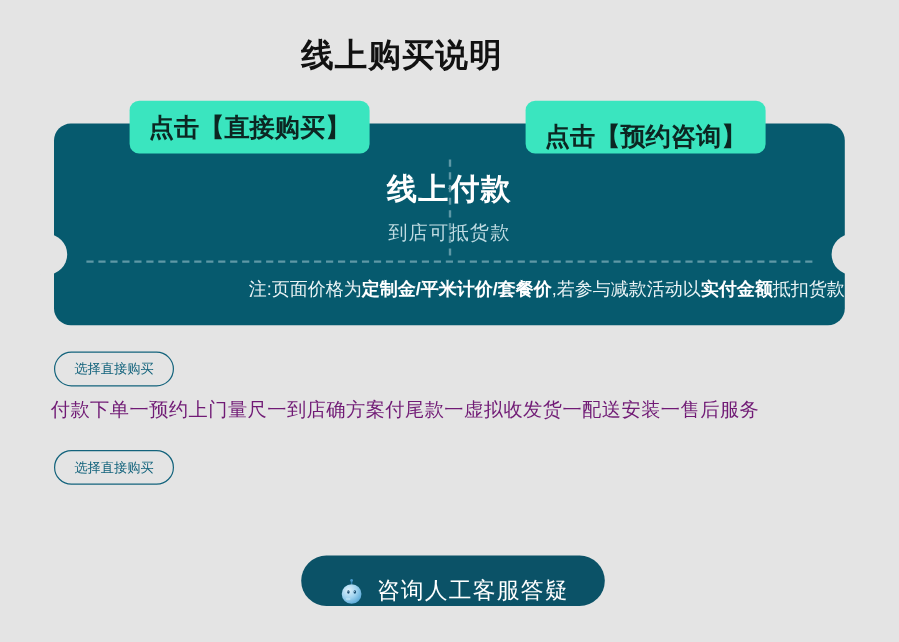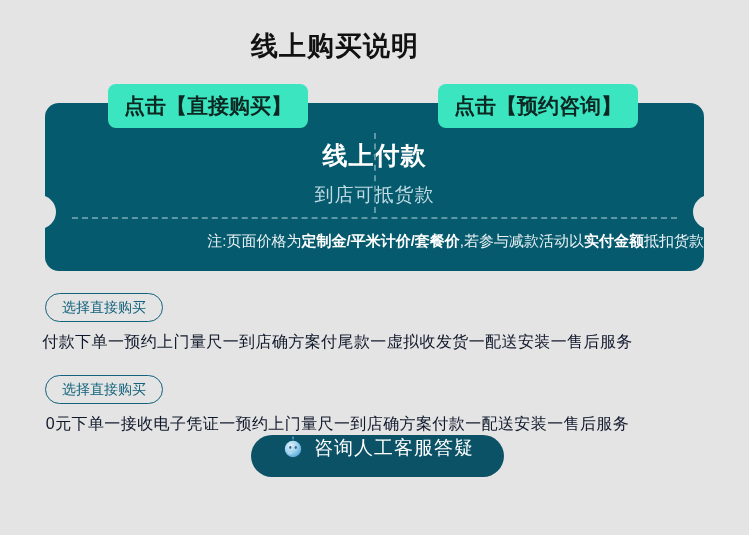--- a/index.html
+++ b/index.html
@@ -38,34 +38,34 @@
   .badge {
     position:absolute; top:84px;
     height:44px; padding:0 16px;
     background:#3ae5bf;
     border-radius:8px;
     display:flex; align-items:center; justify-content:center;
     font-size:21px; font-weight:bold; color:#0c2622;
     white-space:nowrap;
   }
   .badge-buy     { left:108px; }
-  .badge-consult { left:438px; }
+  .badge-consult { left:438px;align-items:flex-end; }
 
   
   .cols {
     position:absolute; left:45px; top:128px;
     width:659px; height:90px;
     display:flex;
   }
   .col { flex:1; display:flex; flex-direction:column; align-items:center; justify-content:center; }
   .col-head {
     font-size:25px; font-weight:bold; color:#ffffff;
     letter-spacing:1px; margin-bottom:10px;
   }
-  .col-sub { font-size:19px; color:#bfdbe2; letter-spacing:1px; }
+  .col-sub { font-size:16px; color:#bfdbe2; letter-spacing:1px; }
 
   .v-divider {
     position:absolute; left:374px; top:133px;
     width:0; height:80px;
     border-left:2px dashed #5e98a6;
   }
   .h-divider {
     position:absolute; left:72px; top:217px;
     width:605px; height:0;
     border-top:2px dashed #5e98a6;
@@ -78,42 +78,42 @@
     font-size:15px; color:#eaf3f5;
     white-space:nowrap;
   }
   .note b { font-weight:bold; color:#ffffff; }
 
   
   .pill {
     position:absolute; height:29px; padding:0 16px;
     border:1.6px solid #13637c; border-radius:16px;
     display:flex; align-items:center; justify-content:center;
-    font-size:14px; color:#13637c; background:transparent;
+    font-size:11px; color:#13637c; background:transparent;
     white-space:nowrap;
   }
   .pill-1 { left:45px; top:293px; }
   .pill-2 { left:45px; top:375px; }
 
   
   .flow {
     position:absolute; width:664px; text-align:center;
-    font-size:16px; color:#0f172a; letter-spacing:0.4px;
+    font-size:16px; color:#701a75; letter-spacing:0.4px;
     white-space:nowrap;
     padding-left:11px;
   }
   .flow-1 { top:332px; }
   .flow-2 { top:414px; }
 
   
   .cta {
-    position:absolute; left:251px; top:435px;
+    position:absolute; left:251px; top:463px;
     width:253px; height:42px;
     background:#0b5267; border-radius:21px;
-    display:flex; align-items:flex-start; justify-content:center;
+    display:flex; align-items:flex-end; justify-content:center;
     gap:9px;
   }
   .cta-label { font-size:19px; color:#ffffff; letter-spacing:1px; }
   .bot-icon { width:24px; height:24px; display:block; }
 </style>
 </head>
 <body>
 
 <div class="page">
 
@@ -145,21 +145,20 @@
   </div>
 
   <div class="pill pill-1">
     <span>选择直接购买</span>
   </div>
   <div class="flow flow-1">付款下单一预约上门量尺一到店确方案付尾款一虚拟收发货一配送安装一售后服务</div>
 
   <div class="pill pill-2">
     <span>选择直接购买</span>
   </div>
-  <div class="flow flow-2">0元下单一接收电子凭证一预约上门量尺一到店确方案付款一配送安装一售后服务</div>
 
   <div class="cta">
     <span>
       <svg class="bot-icon" viewBox="0 0 24 24" aria-hidden="true">
         <defs>
           <radialGradient id="bg" cx="35%" cy="30%" r="75%">
             <stop offset="0%" stop-color="#dff1fb"></stop>
             <stop offset="55%" stop-color="#9ed2ef"></stop>
             <stop offset="100%" stop-color="#5aa9d8"></stop>
           </radialGradient>

